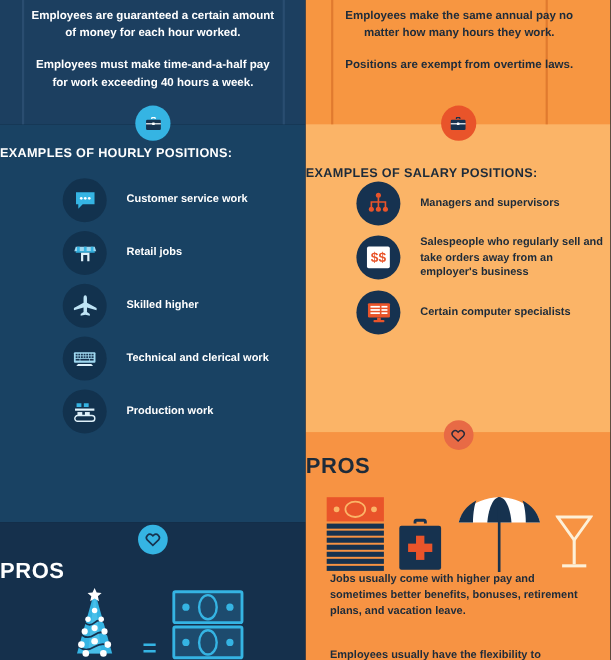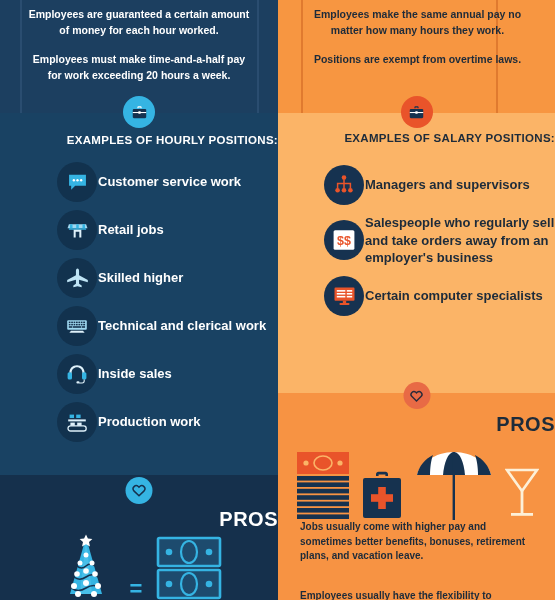--- a/index.html
+++ b/index.html
@@ -63,60 +63,60 @@
     position:absolute; left:50%; transform:translateX(-50%);
     width:32px; height:32px; border-radius:50%;
     display:flex; align-items:center; justify-content:center;
   }
   .badge-brief-l { top:96px; background:#35b4e3; }
   .badge-brief-r { top:96px; background:#e9542a; }
 
   
   .sec-head {
     position:absolute; left:0; width:100%;
-    text-align:right;
+    text-align:left;
     font-size:11.5px; font-weight:bold; letter-spacing:.3px;
   }
   .sec-head.dark  { color:#ffffff; top:134px; }
-  .sec-head.light { color:#1d2b3a; top:132px; }
+  .sec-head.light { color:#1d2b3a; top:152px; }
 
   
   .list { position:absolute; left:0; width:100%; }
   .list-left  { top:162px; padding-left:57px; }
   .list-right { top:165px; padding-left:324px; }
 
   .item { display:flex; align-items:center; margin-bottom:8px; }
   .item-icon {
     width:40px; height:40px; border-radius:50%;
     flex:0 0 40px;
     display:flex; align-items:center; justify-content:center;
     position:relative;
   }
   .ico-left  { background:#12324e; }
   .ico-right { background:#163250; }
   .item-label {
-    margin-left:1px; font-size:13px; font-weight:bold; line-height:1.35;
+    margin-left:18px; font-size:10px; font-weight:bold; line-height:1.35;
   }
   .lbl-left  { color:#ffffff; }
   .lbl-right { color:#1d2b3a; }
 
   
   .list-right .item { margin-bottom:9px; }
 
   
   .heart-badge {
     position:absolute; left:50%; transform:translateX(-50%);
     width:27px; height:27px; border-radius:50%;
     display:flex; align-items:center; justify-content:center;
   }
   .heart-l { top:477px; background:#35b4e3; }
   .heart-r { top:382px; background:#e86a45; }
 
   .pros-title {
-    position:absolute; left:0; width:100%; text-align:right;
+    position:absolute; left:0; width:100%; text-align:left;
     font-size:20px; font-weight:bold; letter-spacing:.5px;
   }
   .pros-l { color:#ffffff; top:508px; }
   .pros-r { color:#1d2b3a; top:413px; }
 
   .pros-art { position:absolute; left:0; width:100%; display:flex;
               align-items:flex-end; justify-content:center; }
   .pros-art-l { top:533px; height:67px; gap:14px; }
   .pros-art-r { top:448px; height:72px; gap:10px; }
 
@@ -138,21 +138,21 @@
   <div class="col col-left">
     <div class="band-top-left"></div>
     <div class="band-body-left"></div>
     <div class="band-pros-left"></div>
 
     <div class="vrule vrule-l" style="left:20px"></div>
     <div class="vrule vrule-l" style="left:257px"></div>
 
     <div class="top-text dark">
       <p>Employees are guaranteed a certain amount of money for each hour worked.</p>
-      <p>Employees must make time-and-a-half pay for work exceeding 20 hours a week.</p>
+      <p>Employees must make time-and-a-half pay for work exceeding 40 hours a week.</p>
     </div>
 
     <div class="badge badge-brief-l">
       <svg width="17" height="17" viewBox="0 0 24 24">
         <path d="M9 6V4.8c0-.9.7-1.6 1.6-1.6h2.8c.9 0 1.6.7 1.6 1.6V6h-1.6V5h-2.8v1z" fill="#ffffff"></path>
         <rect x="2.5" y="7" width="19" height="13" rx="1.6" fill="#16324f"></rect>
         <rect x="2.5" y="11.3" width="19" height="1.5" fill="#ffffff"></rect>
         <rect x="10.3" y="10.4" width="3.4" height="3.2" rx=".6" fill="#ffffff"></rect>
       </svg>
     </div>
@@ -218,32 +218,20 @@
               <rect x="3.8" y="12.2" width="3.6" height="1.6"></rect>
                 <rect x="8" y="12.2" width="8.2" height="1.6"></rect>
               <rect x="16.8" y="12.2" width="3.3" height="1.6"></rect>
             </g>
             <path d="M6 16.8h12l1.6 2H4.4z" fill="#dff1fa"></path>
           </svg>
         </span>
         <span class="item-label lbl-left">Technical and clerical work</span>
       </div>
 
-      <div class="item">
-        <span class="item-icon ico-left">
-          <svg width="24" height="24" viewBox="0 0 24 24">
-            <path d="M12 3.2c-4.5 0-7.6 3.2-7.6 7.4v3.2h2.2v-3.2c0-3.1 2.3-5.4 5.4-5.4s5.4 2.3 5.4 5.4v3.2h2.2v-3.2c0-4.2-3.1-7.4-7.6-7.4z" fill="#dff1fa"></path>
-            <rect x="2.6" y="10.2" width="4.4" height="7.4" rx="1.6" fill="#35b4e3"></rect>
-            <rect x="17" y="10.2" width="4.4" height="7.4" rx="1.6" fill="#35b4e3"></rect>
-            <path d="M19.2 17.6v1.5c0 1.1-.9 1.9-2 1.9h-3.1" stroke="#dff1fa" stroke-width="1.1" fill="none"></path>
-            <rect x="11.4" y="19.3" width="3.1" height="2.2" rx="1.1" fill="#dff1fa"></rect>
-          </svg>
-        </span>
-        <span class="item-label lbl-left">Inside sales</span>
-      </div>
 
       <div class="item">
         <span class="item-icon ico-left">
           <svg width="24" height="24" viewBox="0 0 24 24">
             <rect x="4.6" y="4.6" width="4.4" height="3.4" fill="#35b4e3"></rect>
             <rect x="11.2" y="4.6" width="4.4" height="3.4" fill="#35b4e3"></rect>
             <rect x="3.2" y="9.4" width="17.6" height="2" fill="#dff1fa"></rect>
             <rect x="5.4" y="12.6" width="4.4" height="3.2" fill="#dff1fa"></rect>
             <rect x="12.2" y="12.6" width="4.4" height="3.2" fill="#dff1fa"></rect>
             <path d="M3 18.4a2.6 2.6 0 0 1 2.6-2.6h13a2.6 2.6 0 0 1 0 5.2h-13A2.6 2.6 0 0 1 3 18.4z" fill="none" stroke="#dff1fa" stroke-width="1.3"></path>

